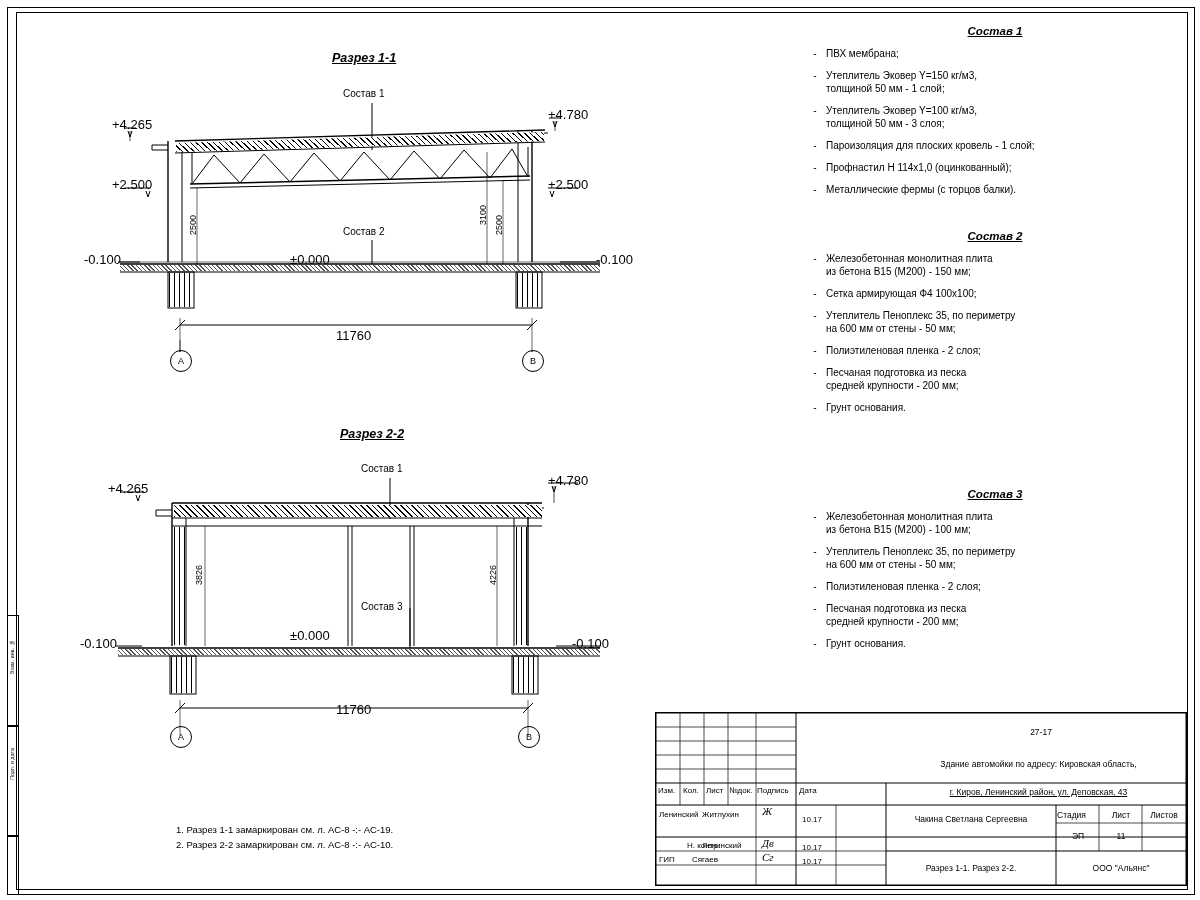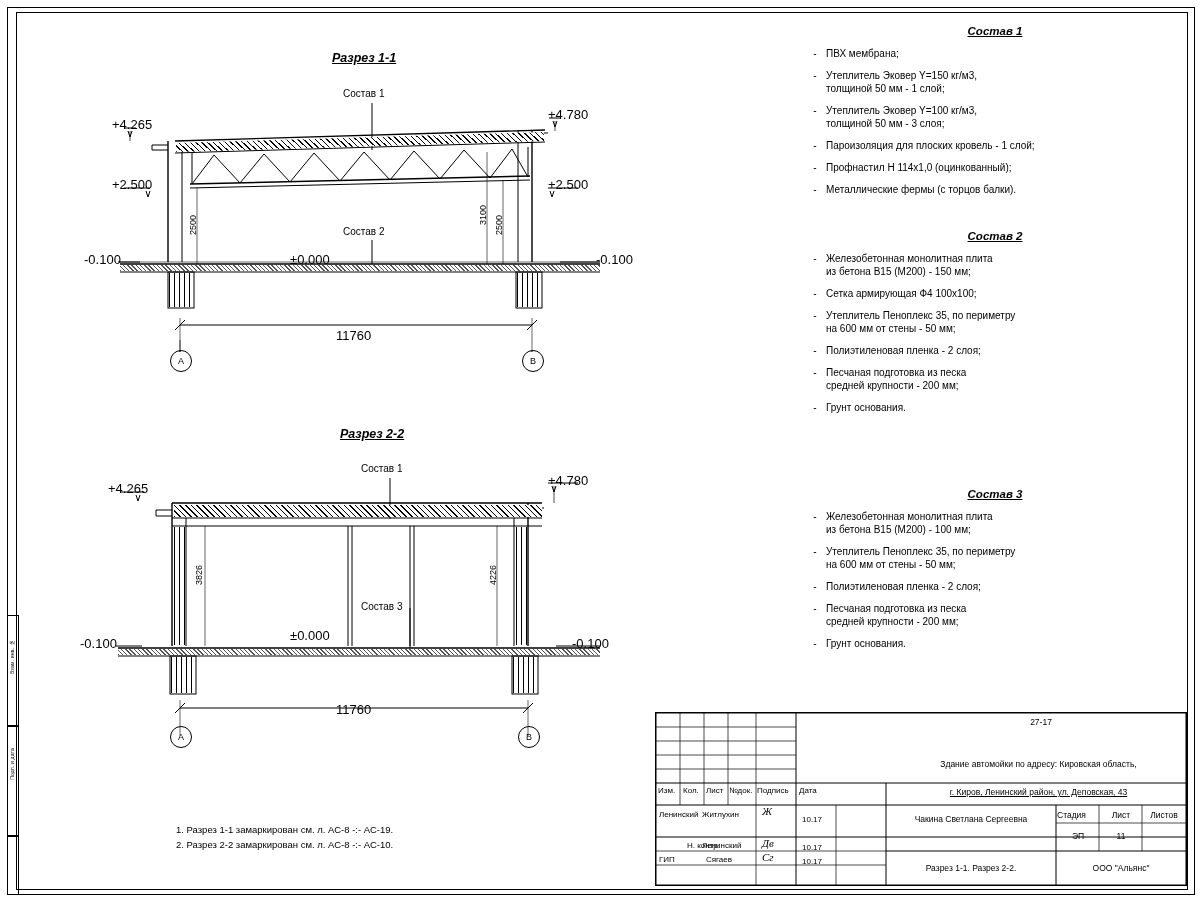--- a/index.html
+++ b/index.html
@@ -355,21 +355,21 @@
       <line x1="24" y1="92" x2="24" y2="172" stroke="#000" stroke-width="0"></line>
 
       <line x1="400" y1="92" x2="400" y2="172" stroke="#000" stroke-width="1"></line>
       <line x1="400" y1="110" x2="530" y2="110" stroke="#000" stroke-width="0.7"></line>
       <line x1="400" y1="138" x2="530" y2="138" stroke="#000" stroke-width="1"></line>
       <line x1="443" y1="92" x2="443" y2="138" stroke="#000" stroke-width="0.7"></line>
       <line x1="486" y1="92" x2="486" y2="138" stroke="#000" stroke-width="0.7"></line>
       <line x1="230" y1="138" x2="400" y2="138" stroke="#000" stroke-width="1"></line>
     </svg>
 
-    <div class="tc" style="left:310px;top:4px;width:150px;">27-17</div>
+    <div class="tc" style="left:310px;top:14px;width:150px;">27-17</div>
     <div class="tc" style="left:240px;top:46px;width:285px;">Здание автомойки по адресу: Кировская область,</div>
     <div class="tc" style="left:240px;top:74px;width:285px;text-decoration:underline;">г. Киров, Ленинский район, ул. Деповская, 43</div>
 
     <div class="t" style="left:2px;top:73px;">Изм.</div>
     <div class="t" style="left:27px;top:73px;">Кол.</div>
     <div class="t" style="left:50px;top:73px;">Лист</div>
     <div class="t" style="left:73px;top:73px;">№док.</div>
     <div class="t" style="left:101px;top:73px;">Подпись</div>
     <div class="t" style="left:143px;top:73px;">Дата</div>
 
@@ -377,21 +377,21 @@
     <div class="t" style="left:46px;top:97px;text-align:right;">Житлухин</div>
     <div class="sig" style="left:106px;top:92px;">Ж</div>
     <div class="t" style="left:146px;top:102px;">10.17</div>
 
     <div class="t" style="left:3px;top:128px;margin-left:28px;">Н. контр.</div>
     <div class="t" style="left:46px;top:128px;">Ленинский</div>
     <div class="sig" style="left:106px;top:124px;">Дв</div>
     <div class="t" style="left:146px;top:130px;">10.17</div>
 
     <div class="t" style="left:3px;top:142px;">ГИП</div>
-    <div class="t" style="left:50px;top:142px;text-align:right;">Сягаев</div>
+    <div class="t" style="left:36px;top:142px;text-align:right;">Сягаев</div>
     <div class="sig" style="left:106px;top:138px;">Сг</div>
     <div class="t" style="left:146px;top:144px;">10.17</div>
 
     <div class="tc" style="left:232px;top:101px;width:166px;">Чакина Светлана Сергеевна</div>
     <div class="tc" style="left:232px;top:150px;width:166px;">Разрез 1-1. Разрез 2-2.</div>
 
     <div class="tc" style="left:401px;top:97px;width:20px;">Стадия</div>
     <div class="tc" style="left:444px;top:97px;width:42px;">Лист</div>
     <div class="tc" style="left:487px;top:97px;width:42px;">Листов</div>
 

